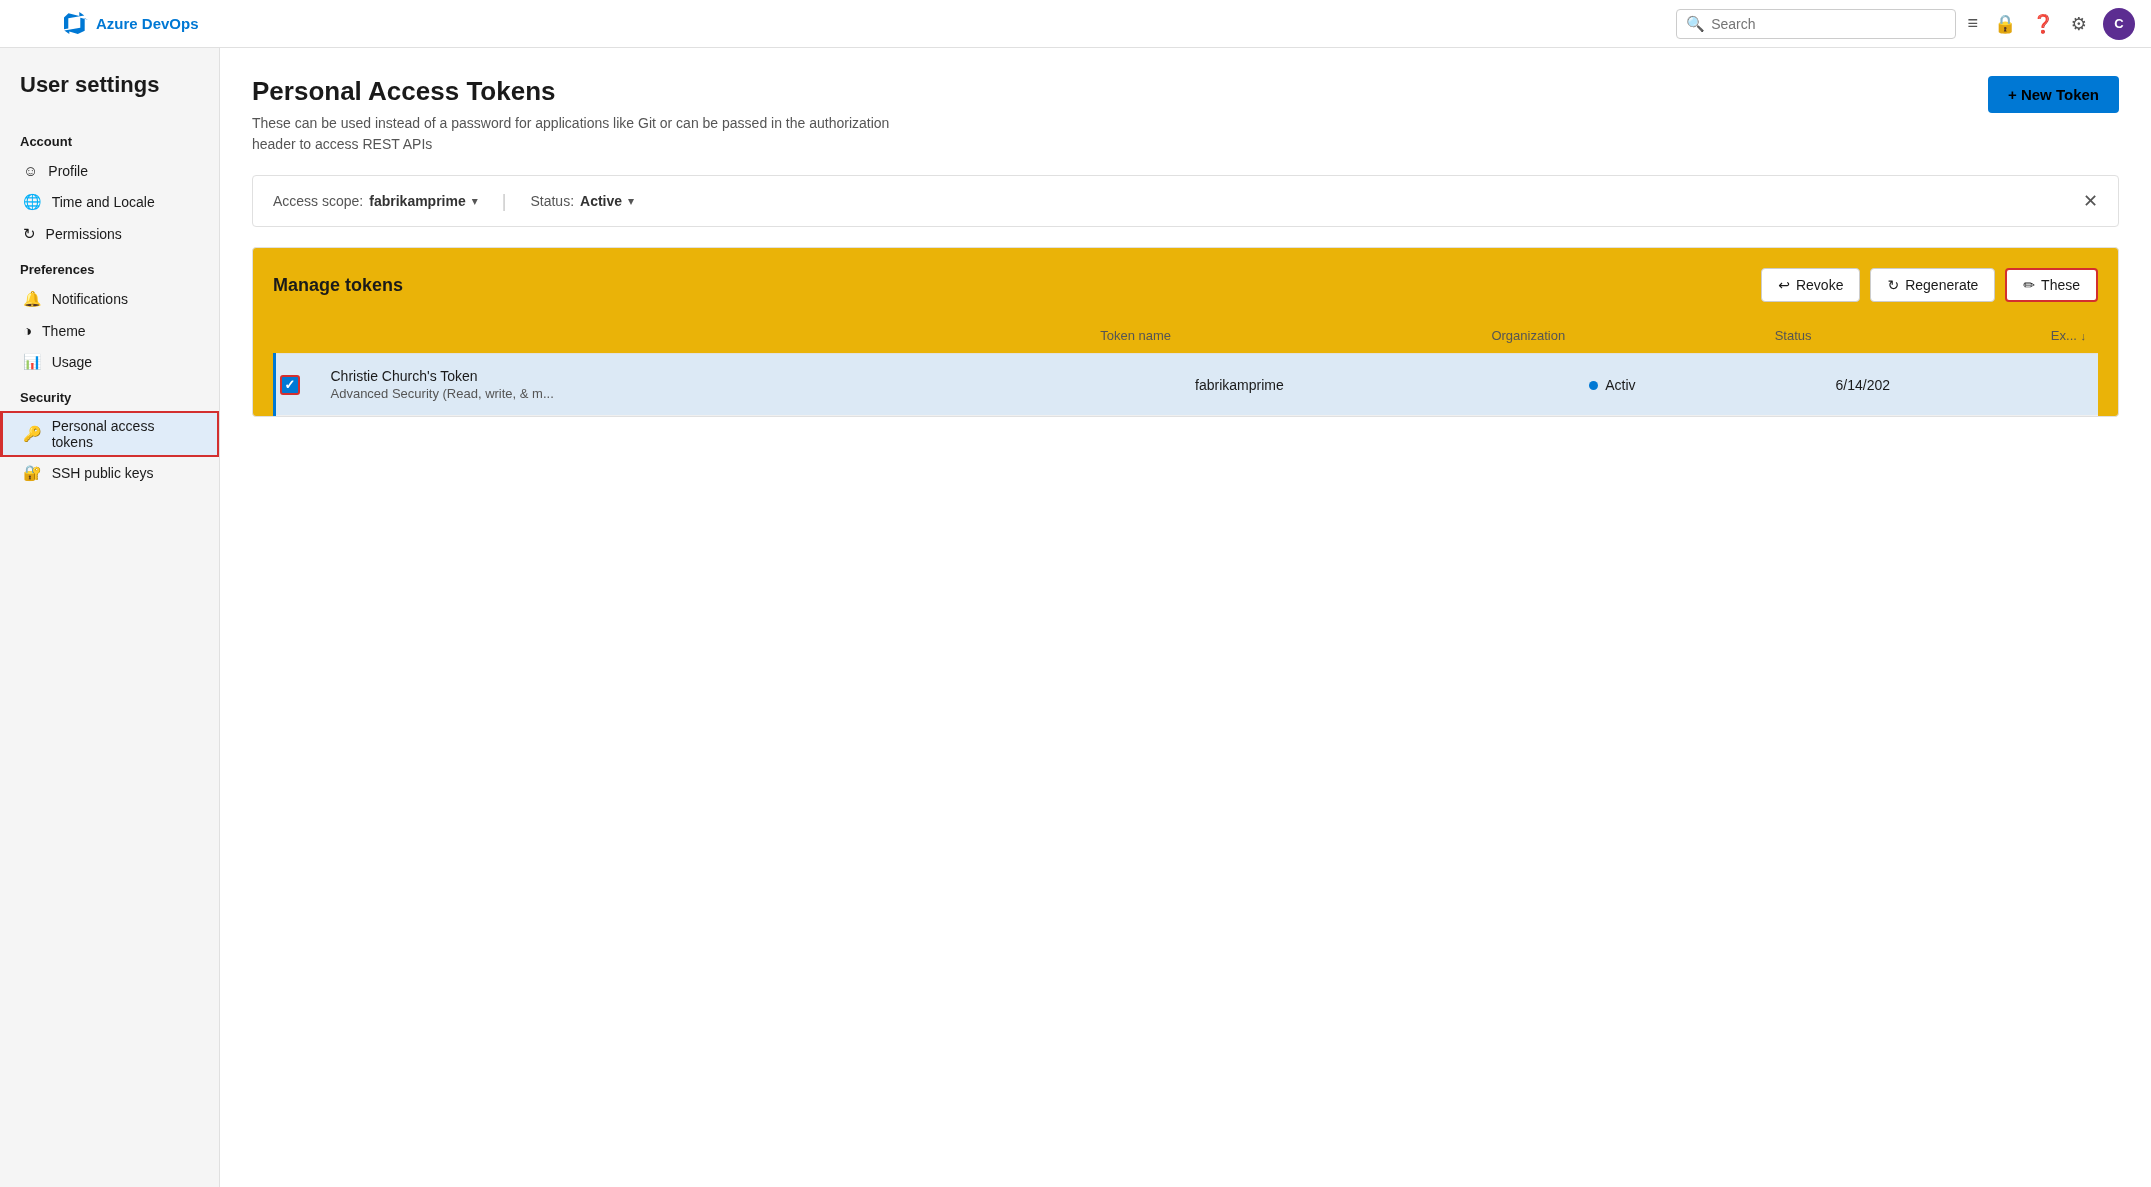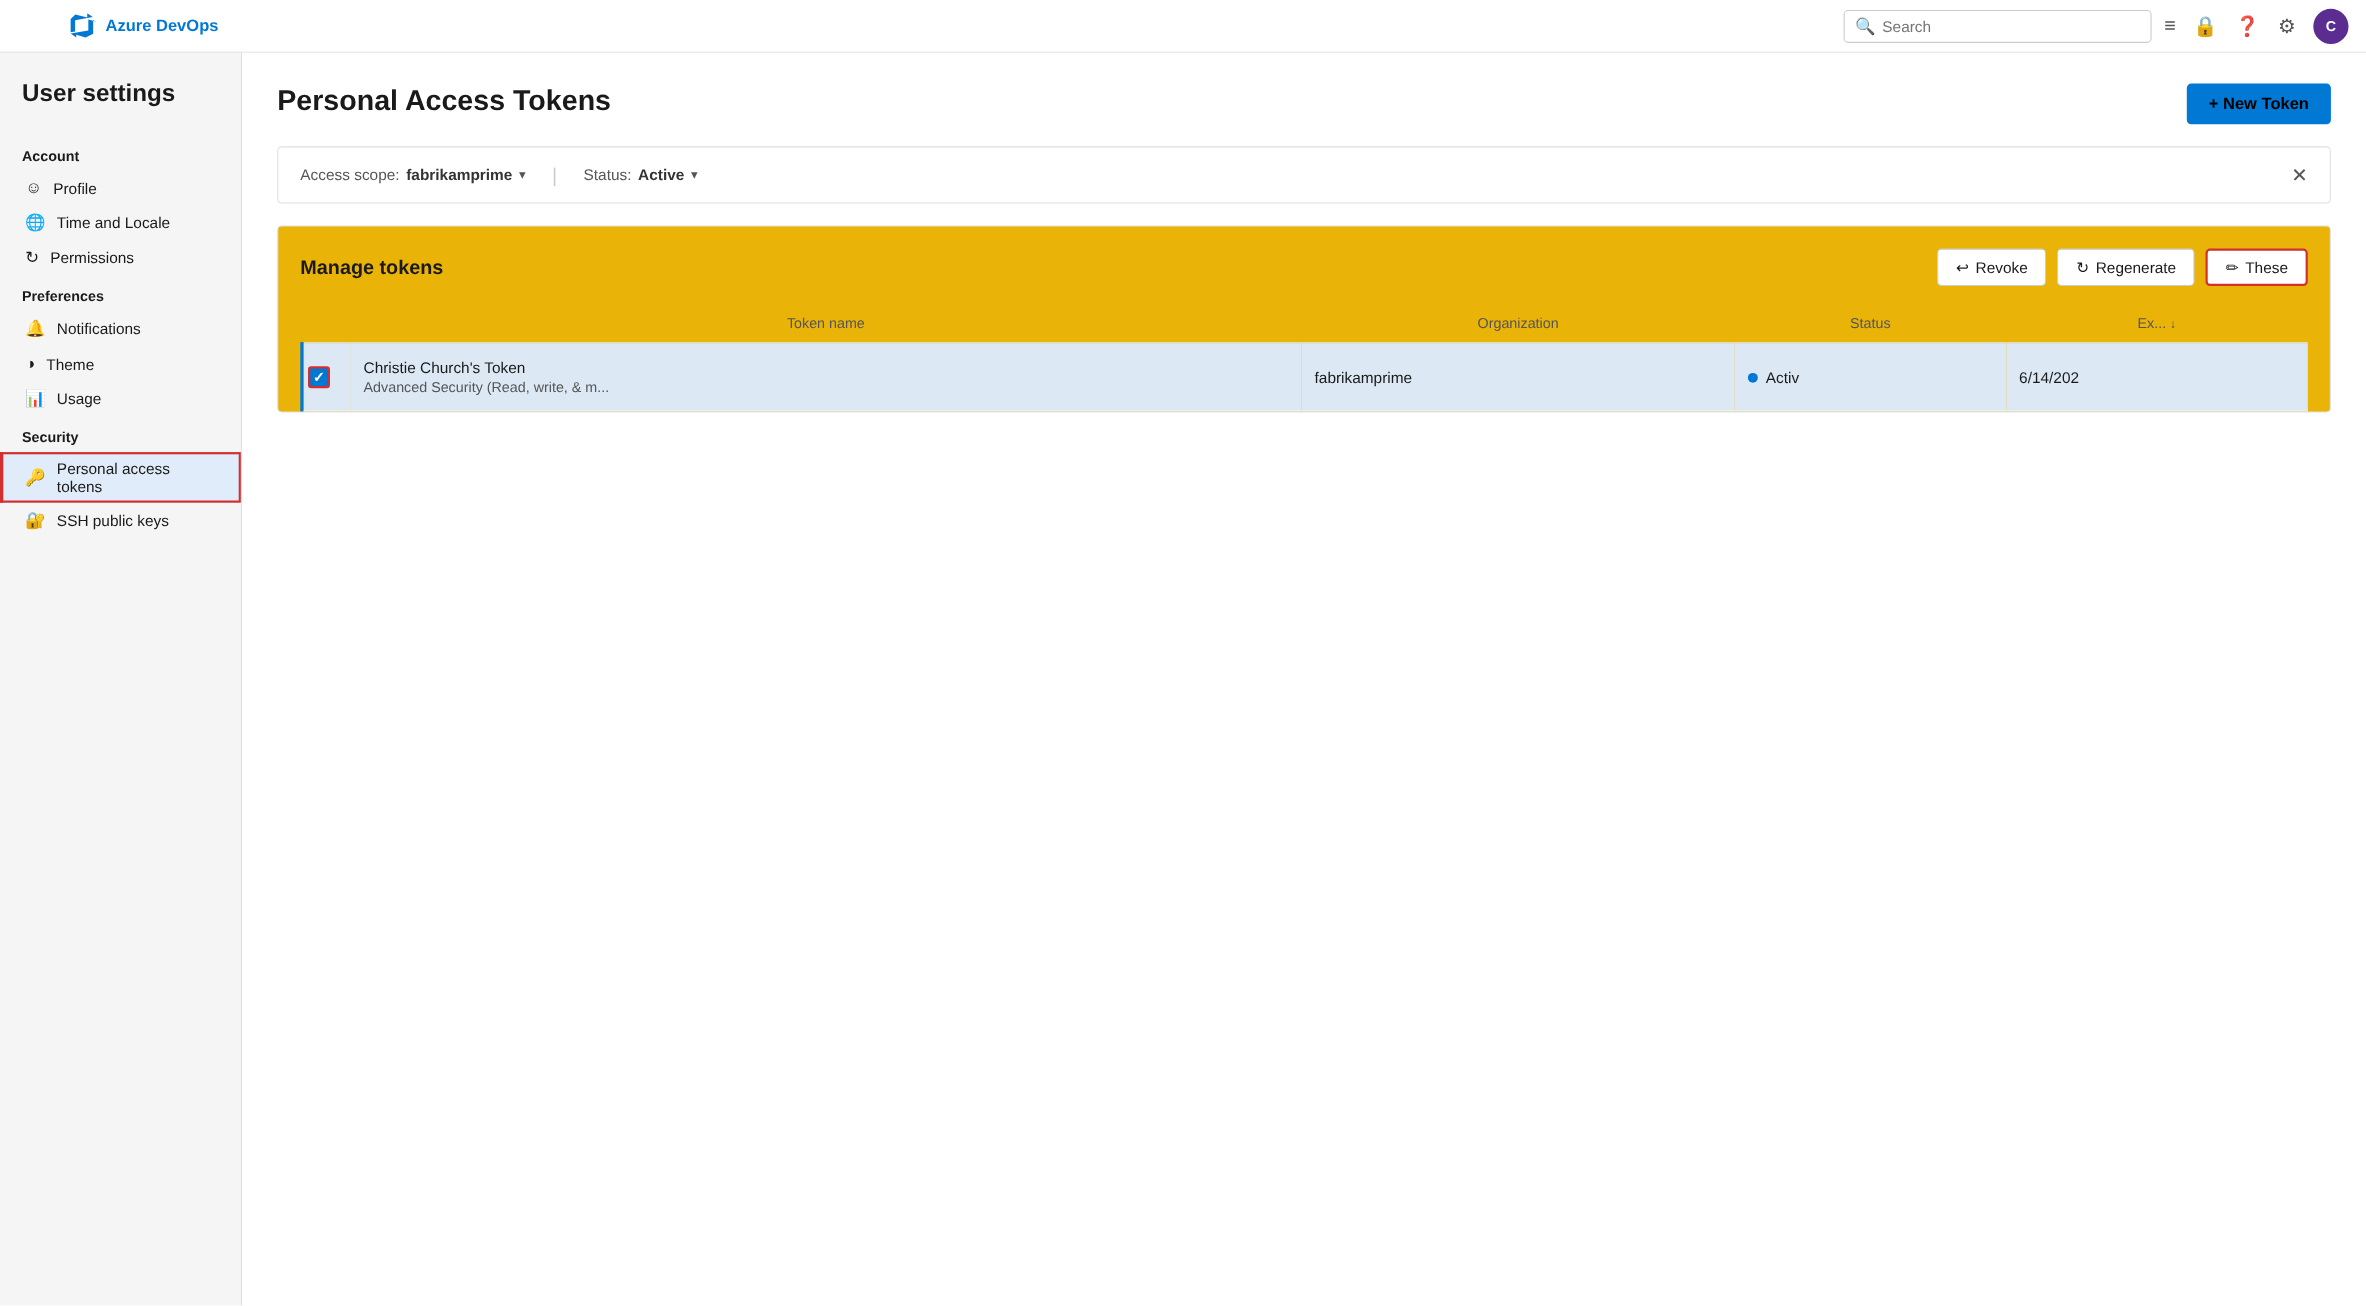--- a/index.html
+++ b/index.html
@@ -216,21 +216,21 @@
     .action-btn.edit-btn {
       border: 2px solid #d32f2f;
     }
 
     
     .token-table {
       width: 100%;
       border-collapse: collapse;
     }
     .token-table th {
-      text-align: center;
+      text-align: right;
       padding: 10px 12px;
       color: #555;
       font-weight: 500;
       font-size: 13px;
       border-bottom: 1px solid #e0e0e0;
     }
     .token-table td {
       padding: 14px 12px;
       border-bottom: 1px solid #f0f0f0;
       font-size: 14px;
@@ -347,20 +347,21 @@
       <span class="icon">🔐</span>
       <span>SSH public keys</span>
     </div>
   </aside>
 
   <main class="main-content">
 
     <div class="page-header">
       <div>
         <h1 class="page-title">Personal Access Tokens</h1>
+        <p class="page-description">These can be used instead of a password for applications like Git or can be passed in the authorization header to access REST APIs</p>
       </div>
       <button class="new-token-btn">+ New Token</button>
     </div>
 
     <div class="filter-bar">
       <div class="filter-item">
         <span class="filter-label">Access scope:</span>
         <span class="filter-value">fabrikamprime</span>
         <span class="chevron">▾</span>
       </div>

